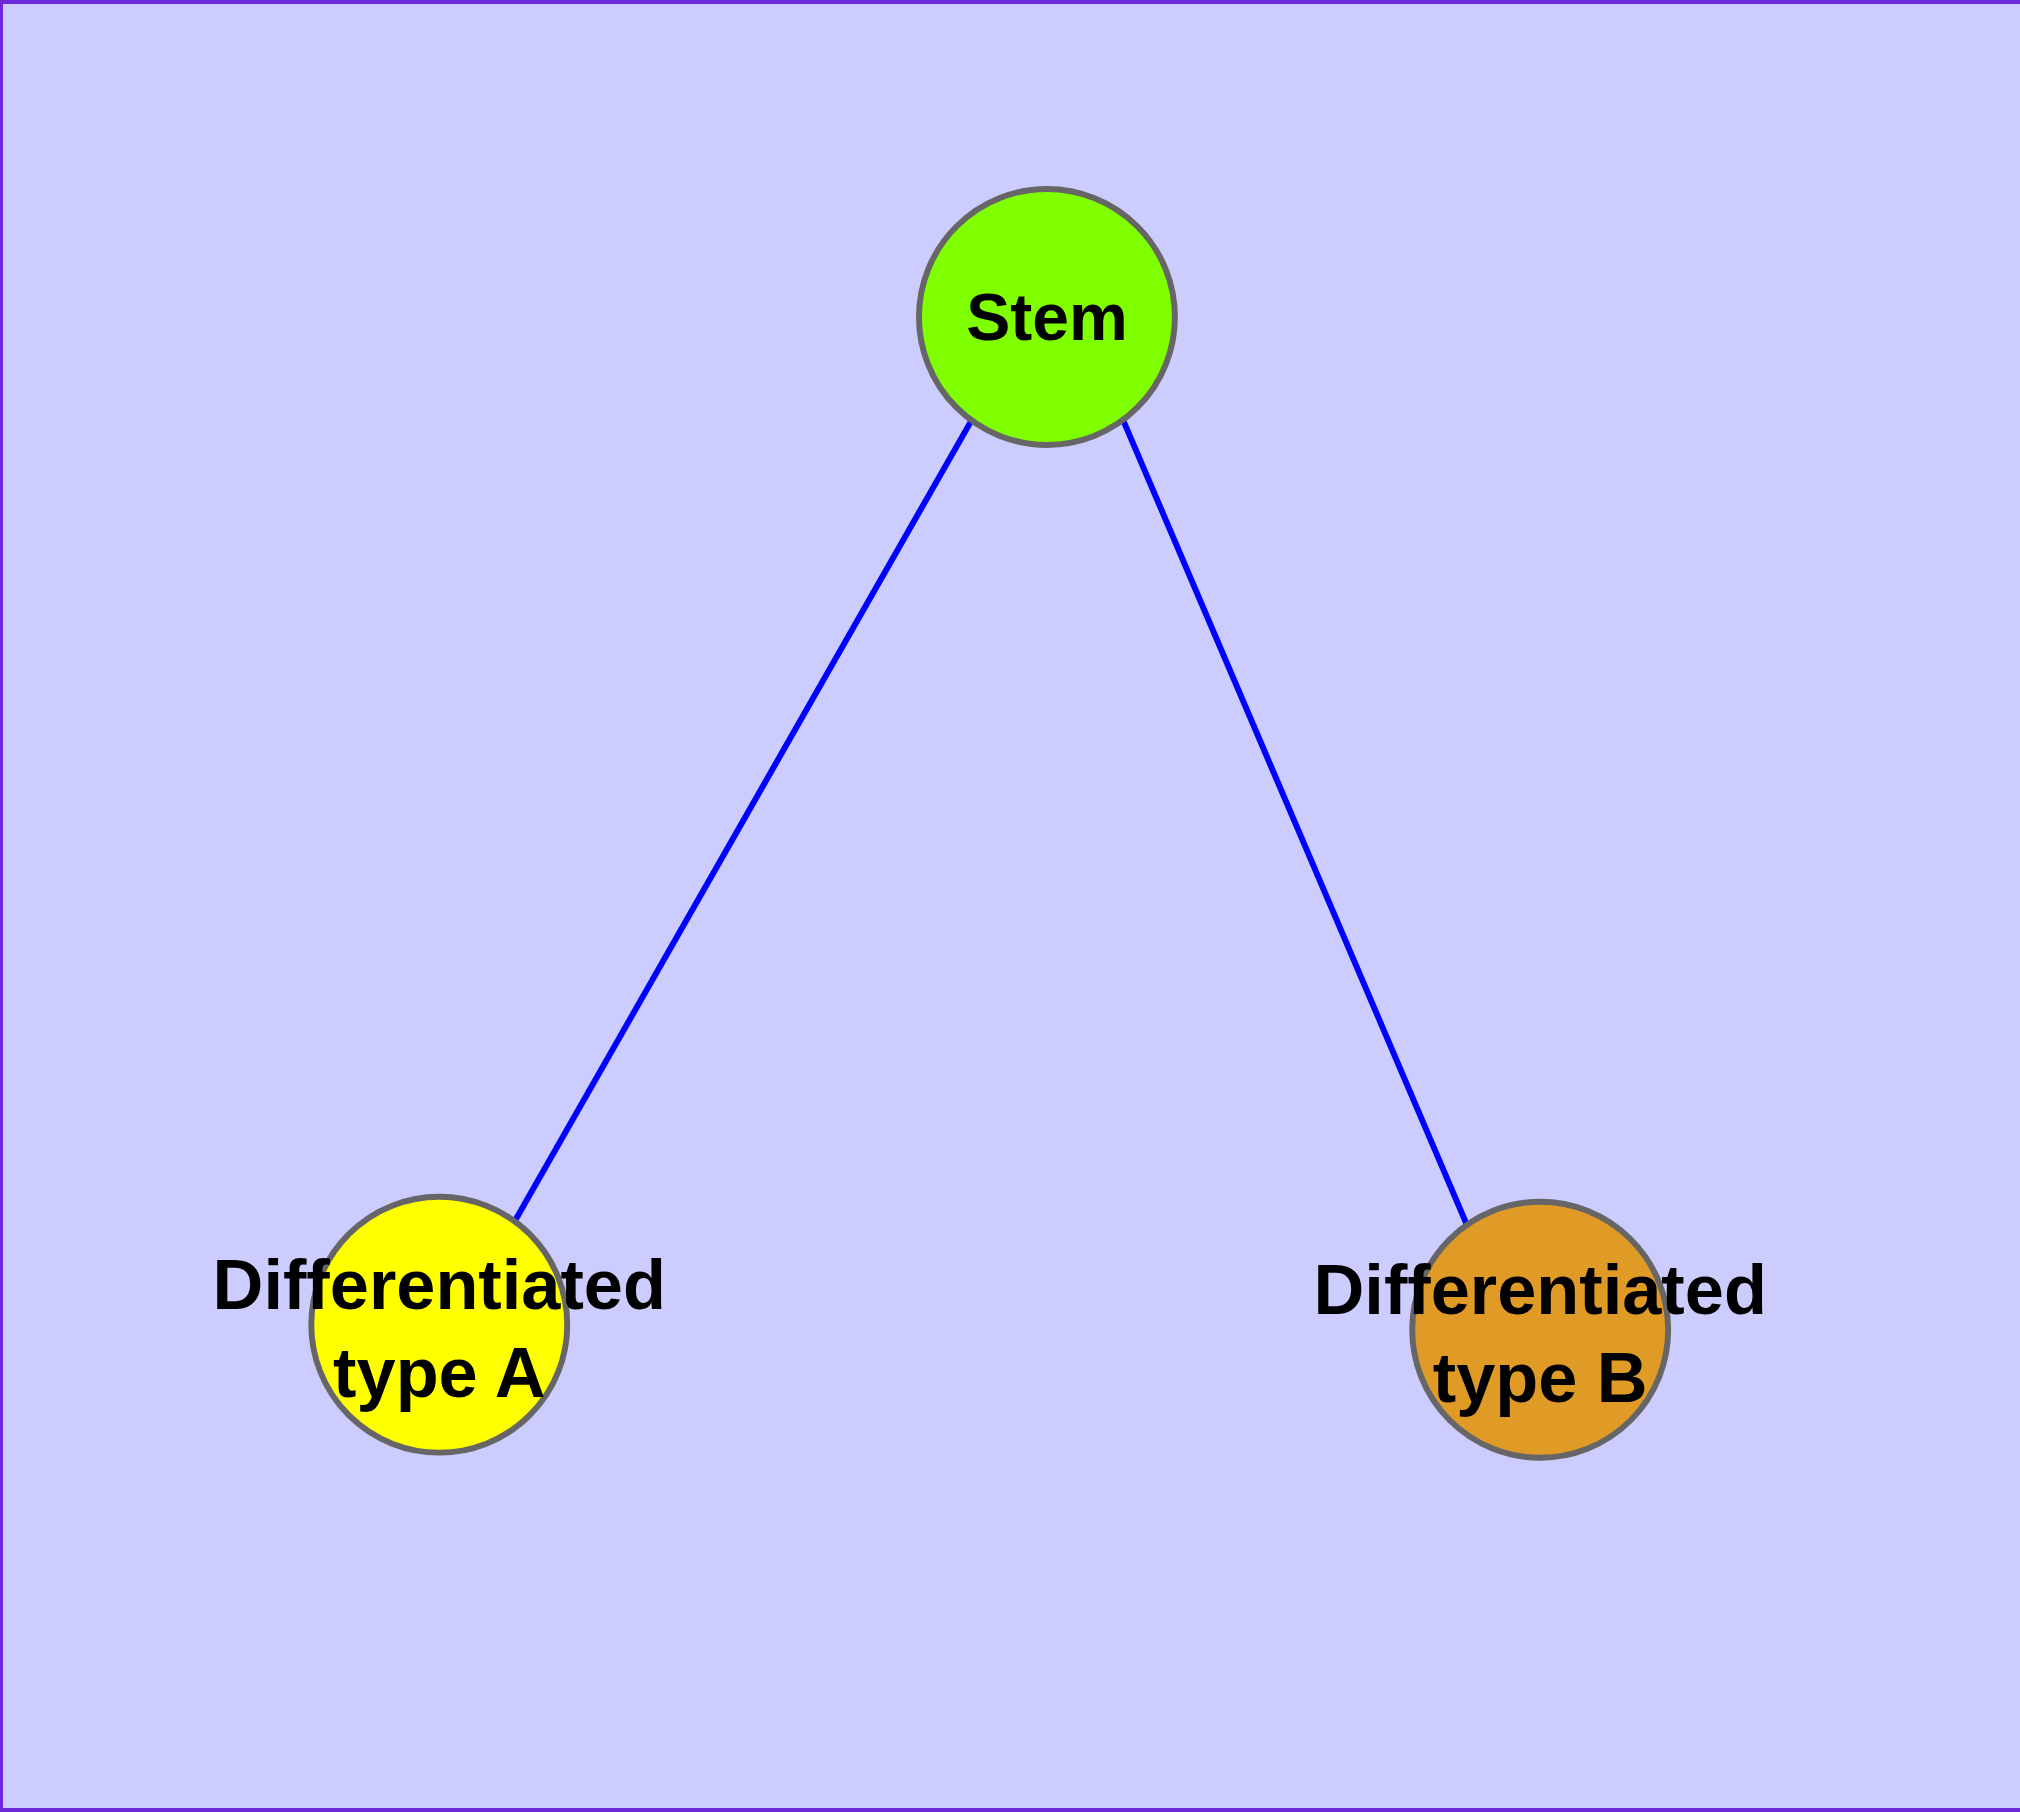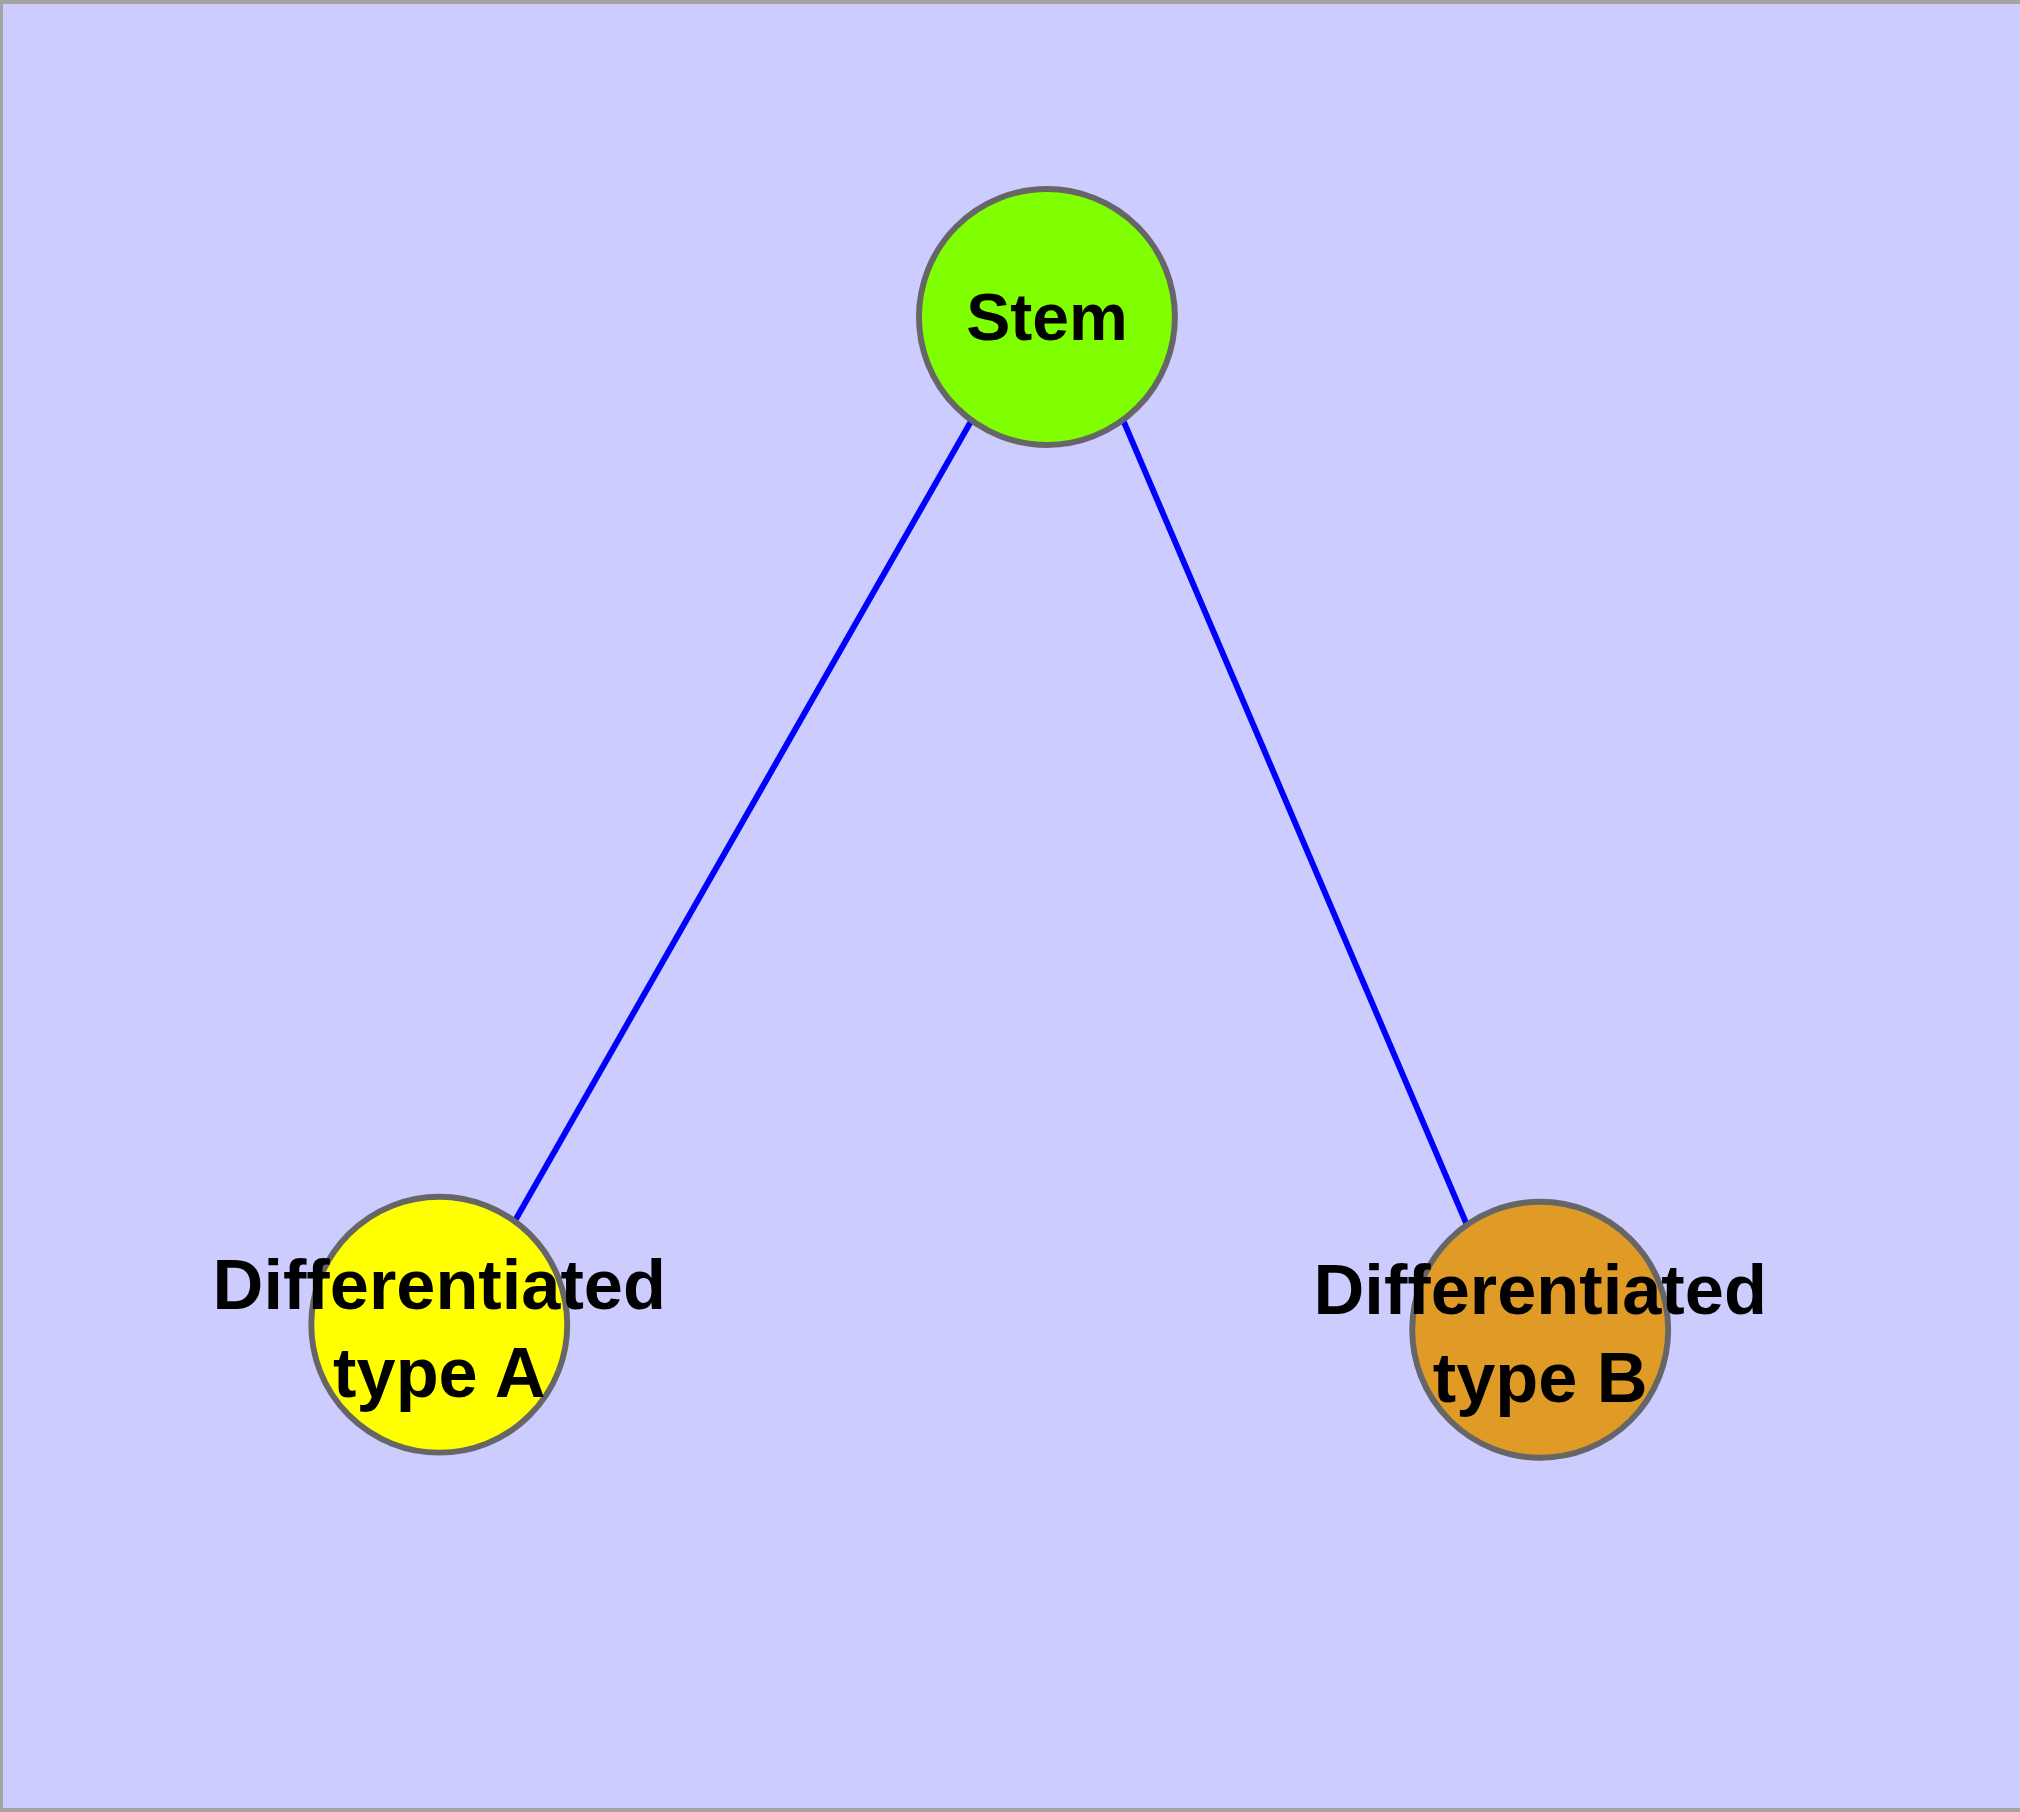--- a/index.html
+++ b/index.html
@@ -11,21 +11,21 @@
   body {
     width: 2021px;
     height: 1812px;
     overflow: hidden;
     font-family: "Liberation Sans", sans-serif;
   }
   #canvas-root {
     position: relative;
     width: 2020px;
     height: 1812px;
-    background: #a3a3a3;
+    background: #6d28d9;
   }
   #graph-surface {
     position: absolute;
     left: 3.4px;
     top: 4.2px;
     width: 2017px;
     height: 1804px;
     background: #ccccff;
     overflow: hidden;
   }

